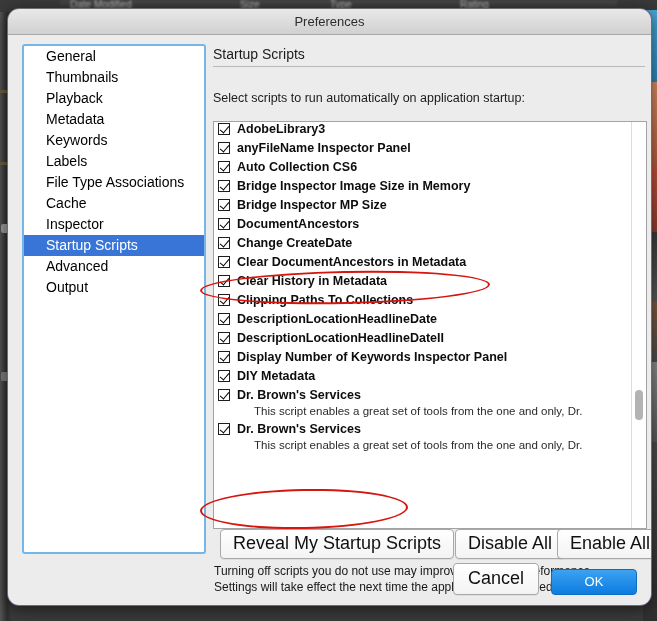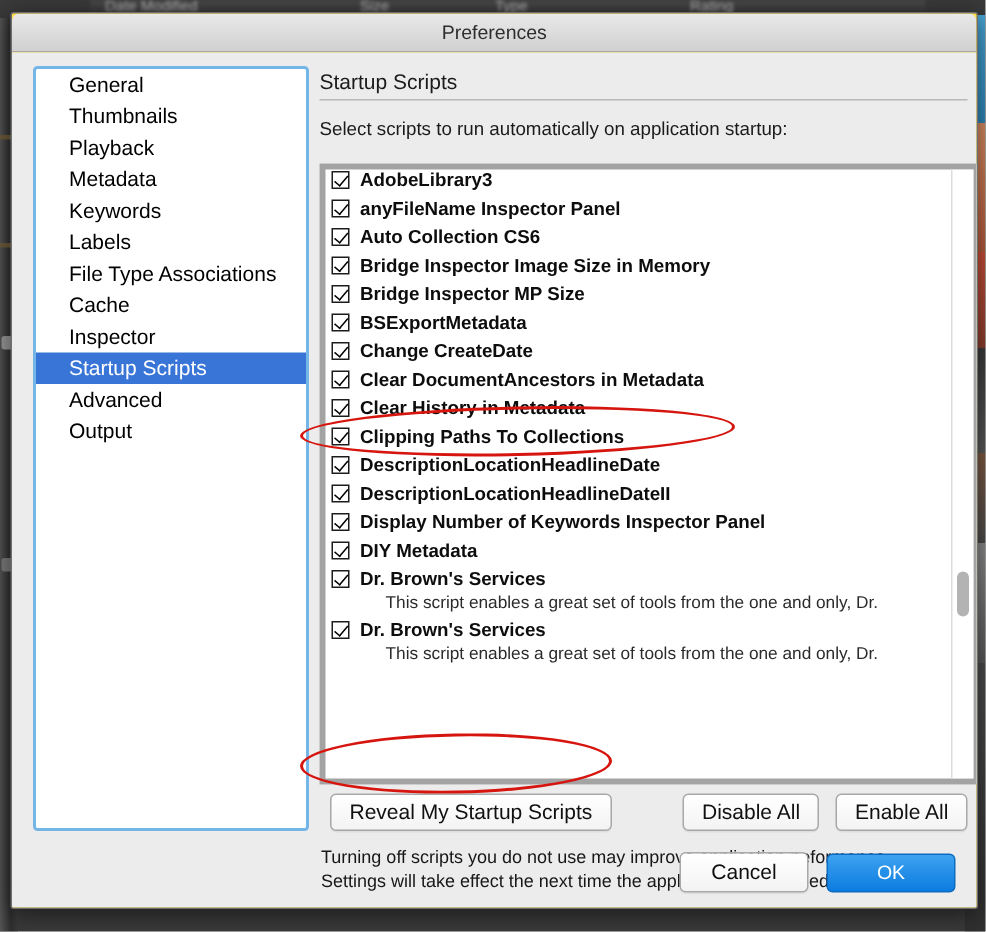--- a/index.html
+++ b/index.html
@@ -61,23 +61,23 @@
     position: absolute; left: 0; width: 14px;
   }
 
   
   .dialog {
     position: absolute;
     left: 7px;
     top: 8px;
     width: 643px;
     height: 596px;
-    background: #fde047;
+    background: #6d28d9;
     border: 1px solid #6e6e6e;
-    border-radius: 2px;
+    border-radius: 12px;
     box-shadow: 0 3px 16px rgba(0,0,0,0.55);
     overflow: hidden;
   }
 
   .titlebar {
     height: 25px;
     background: linear-gradient(#e9e9e9, #d0d0d0);
     border-bottom: 1px solid #a9a9a9;
     border-top-left-radius: 5px;
     border-top-right-radius: 5px;
@@ -142,34 +142,34 @@
     position: absolute;
     left: 6px;
     top: 31px;
     width: 432px;
     height: 1px;
     background: #b8b8b8;
   }
   .pane-sub {
     position: absolute;
     left: 6px;
-    top: 44px;
+    top: 56px;
     font-size: 12.5px;
     color: #1b1b1b;
   }
 
   
   .listbox {
     position: absolute;
     left: 6px;
-    top: 74px;
+    top: 86px;
     width: 432px;
     height: 406px;
     background: #ffffff;
-    border: 4px solid #a3a3a3;
+    border: 1px solid #a3a3a3;
     overflow: hidden;
   }
   .list-inner {
     position: absolute;
     left: 0; top: -3px; right: 14px;
   }
   .row {
     display: flex;
     align-items: flex-start;
     padding: 1px 0 0 4px;
@@ -225,21 +225,21 @@
     top: 268px;
     width: 8px;
     height: 30px;
     background: #b3b3b3;
     border-radius: 4px;
   }
 
   
   .btn {
     font-family: "Liberation Sans", sans-serif;
-    font-size: 14px;
+    font-size: 18px;
     color: #101010;
     background: linear-gradient(#ffffff, #f3f3f3);
     border: 1px solid #a8a8a8;
     border-radius: 4px;
     padding: 3px 12px 4px;
     box-shadow: 0 1px 0 rgba(0,0,0,0.06);
     white-space: nowrap;
   }
   .reveal-btn {
     position: absolute;
@@ -388,21 +388,21 @@
               <div class="row">
                 <span class="cb"></span>
                 <span class="row-label">Bridge Inspector Image Size in Memory</span>
               </div>
               <div class="row">
                 <span class="cb"></span>
                 <span class="row-label">Bridge Inspector MP Size</span>
               </div>
               <div class="row">
                 <span class="cb"></span>
-                <span class="row-label">BSExportMetadata</span>
+                <span class="row-label">DocumentAncestors</span>
               </div>
               <div class="row">
                 <span class="cb"></span>
                 <span class="row-label">Change CreateDate</span>
               </div>
               <div class="row">
                 <span class="cb"></span>
                 <span class="row-label">Clear DocumentAncestors in Metadata</span>
               </div>
               <div class="row">

